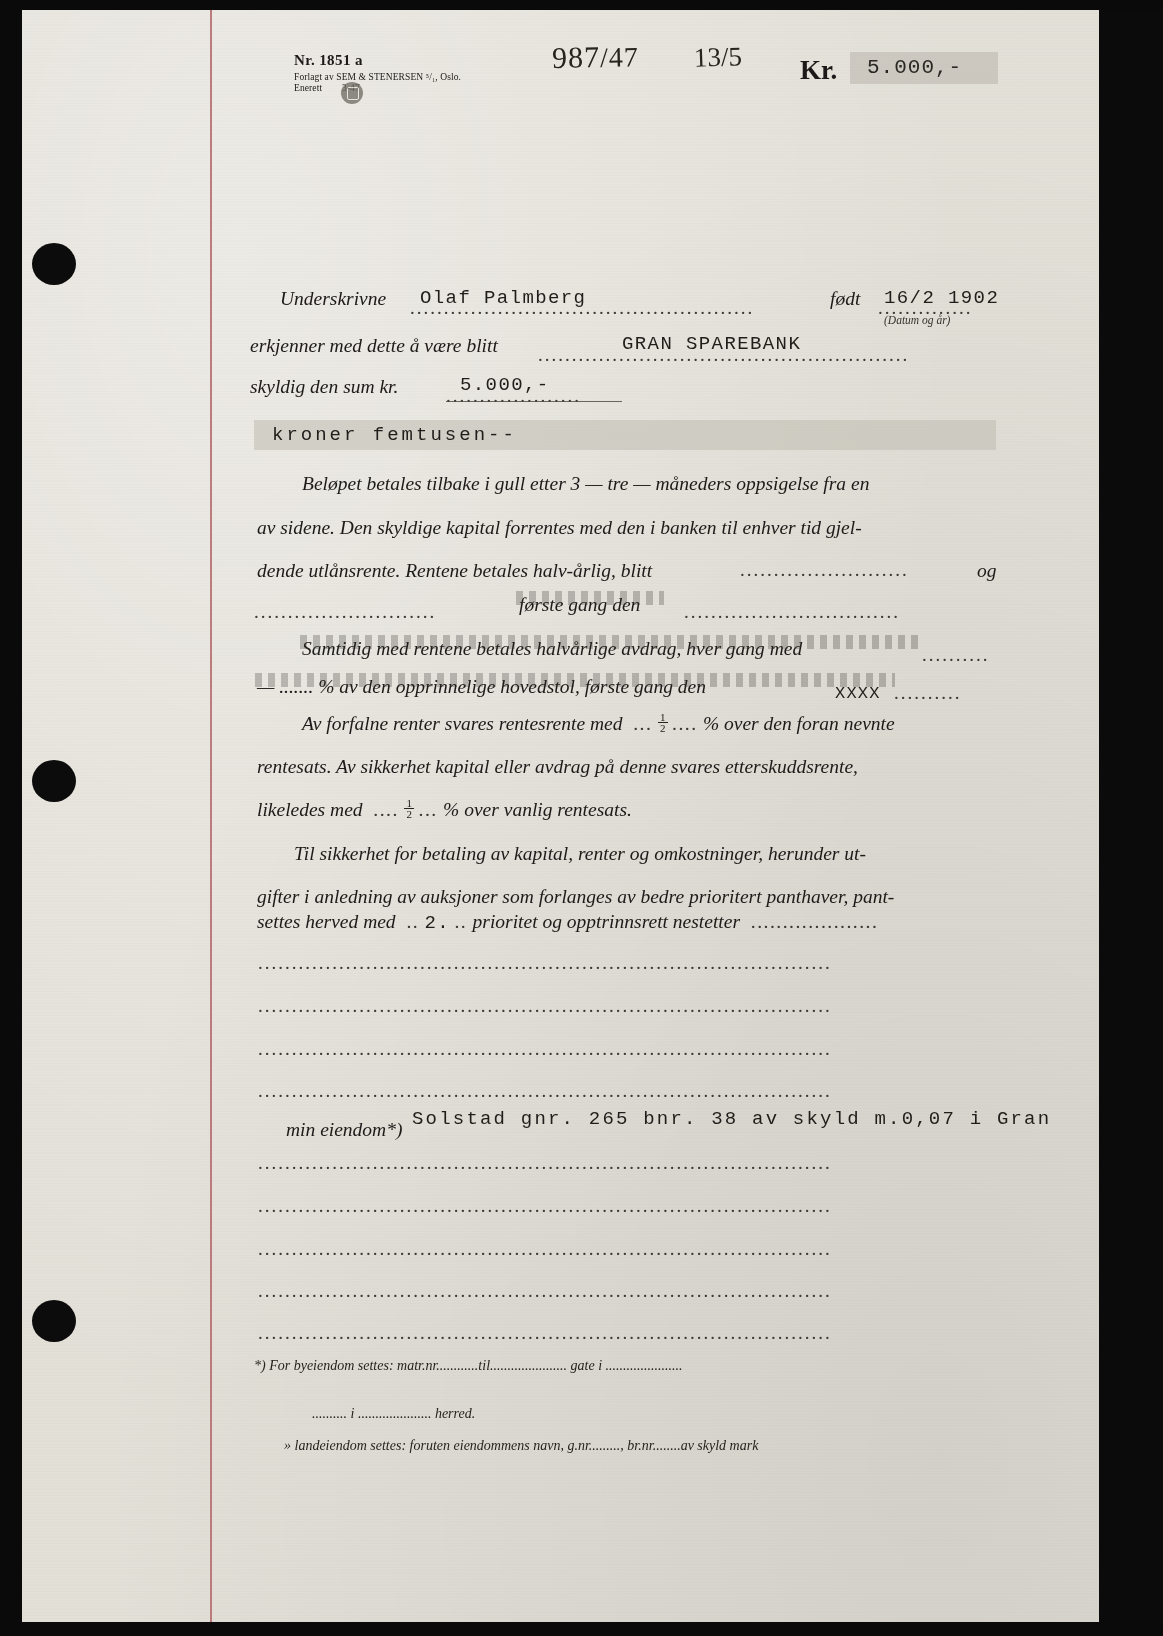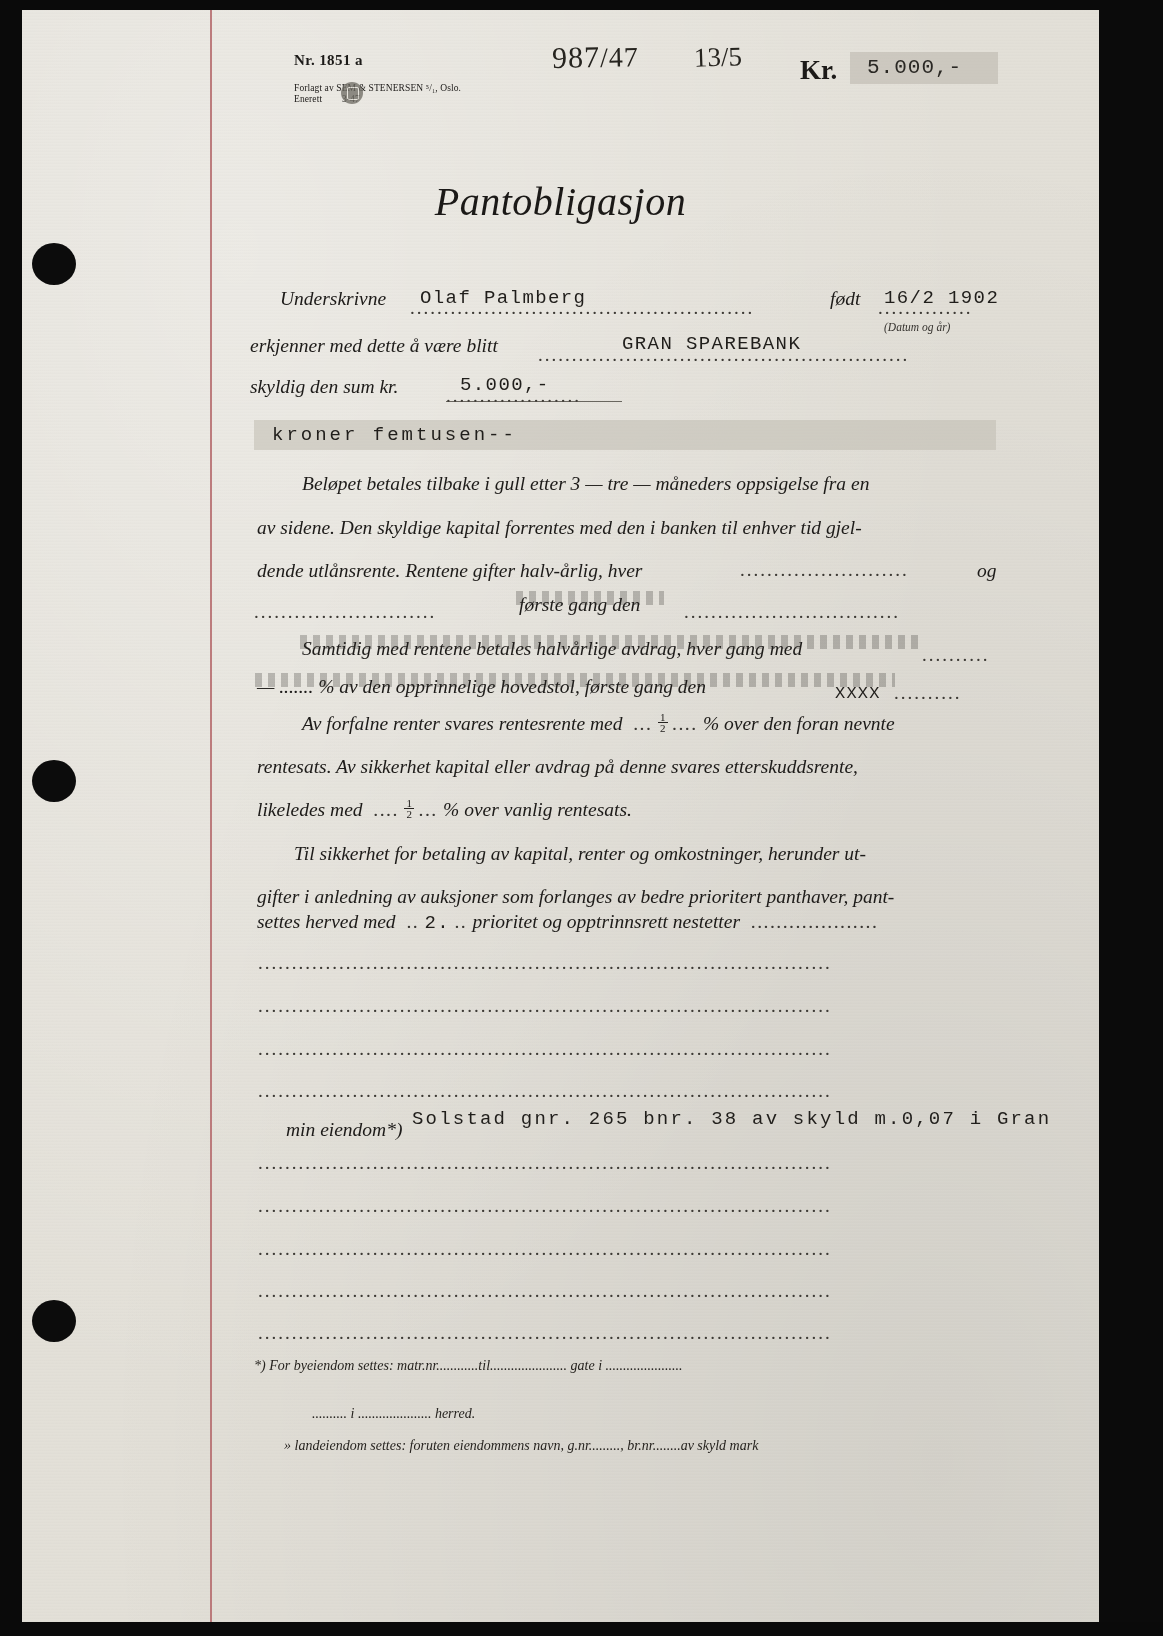--- a/index.html
+++ b/index.html
@@ -103,21 +103,21 @@
     top: 42px;
     font-family: "Liberation Serif", serif;
   }
   .form-id .l1 {
     font-size: 15px;
     font-weight: bold;
     letter-spacing: 0.4px;
   }
   .form-id .l2 {
     font-size: 9.5px;
-    margin-top: 14px;
+    margin-top: 3px;
     letter-spacing: 0.1px;
   }
   .form-id .l3 {
     font-size: 9.5px;
     margin-top: 1px;
     letter-spacing: 0.1px;
   }
   .logo-circle {
     position: absolute;
     left: 47px;
@@ -323,47 +323,46 @@
 
       <div class="hand-ref">
         <span>987</span><span class="slash">/47</span>
       </div>
       <div class="hand-date">13/5</div>
 
       <div class="kr-label">Kr.</div>
       <div class="kr-amount-box"></div>
       <div class="kr-amount">5.000,-</div>
 
-      <div class="doc-title">Pantobligasjon</div>
 
       <div class="body">
 
         <div class="frow" style="left:258px; top:278px;">Underskrivne</div>
         <div class="hand" style="position:absolute; left:398px; top:277px;">Olaf Palmberg</div>
         <div class="dotline" style="left:388px; top:287px; width:420px; overflow:hidden;">...................................................</div>
         <div class="frow" style="left:808px; top:278px;">født</div>
         <div class="hand" style="position:absolute; left:862px; top:277px;">16/2 1902</div>
         <div class="dotline" style="left:856px; top:287px; width:130px; overflow:hidden;">..............</div>
-        <div class="tiny-note" style="left:862px; top:311px;">(Datum og år)</div>
+        <div class="tiny-note" style="left:862px; top:304px;">(Datum og år)</div>
 
         <div class="frow" style="left:228px; top:325px;">erkjenner med dette å være blitt</div>
         <div class="dotline" style="left:516px; top:334px; width:470px; overflow:hidden;">.......................................................</div>
         <div class="hand" style="position:absolute; left:600px; top:323px;">GRAN SPAREBANK</div>
 
         <div class="frow" style="left:228px; top:366px;">skyldig den sum kr.</div>
         <div class="dotline" style="left:424px; top:375px; width:170px; overflow:hidden;">....................</div>
         <div class="hand" style="position:absolute; left:438px; top:364px;">5.000,-</div>
         <div class="underline-ln" style="left:424px; top:391px; width:176px;"></div>
 
         <div class="band" style="left:232px; top:410px; width:742px; height:30px;"></div>
         <div class="hand" style="position:absolute; left:250px; top:414px; letter-spacing:3px;">kroner femtusen--</div>
 
         <div class="para" style="left:280px; top:452px;">Beløpet betales tilbake i gull etter 3 — tre — måneders oppsigelse fra en</div>
         <div class="para" style="left:235px; top:496px;">av sidene. Den skyldige kapital forrentes med den i banken til enhver tid gjel-</div>
-        <div class="para" style="left:235px; top:539px;">dende utlånsrente. Rentene gifter halv-årlig, hver</div>
+        <div class="para" style="left:235px; top:539px;">dende utlånsrente. Rentene betales halv-årlig, blitt</div>
         <div class="dotline" style="left:718px; top:549px;">.........................</div>
         <div class="para" style="left:955px; top:539px;">og</div>
 
         <div class="dotline" style="left:232px; top:591px;">...........................</div>
         <div class="para" style="left:497px; top:573px;">første gang den</div>
         <div class="strike-over" style="left:494px; top:581px; width:148px;"></div>
         <div class="dotline" style="left:662px; top:591px;">................................</div>
 
         <div class="para" style="left:280px; top:617px;">Samtidig med rentene betales halvårlige avdrag, hver gang med</div>
         <div class="strike-over" style="left:278px; top:625px; width:618px;"></div>

